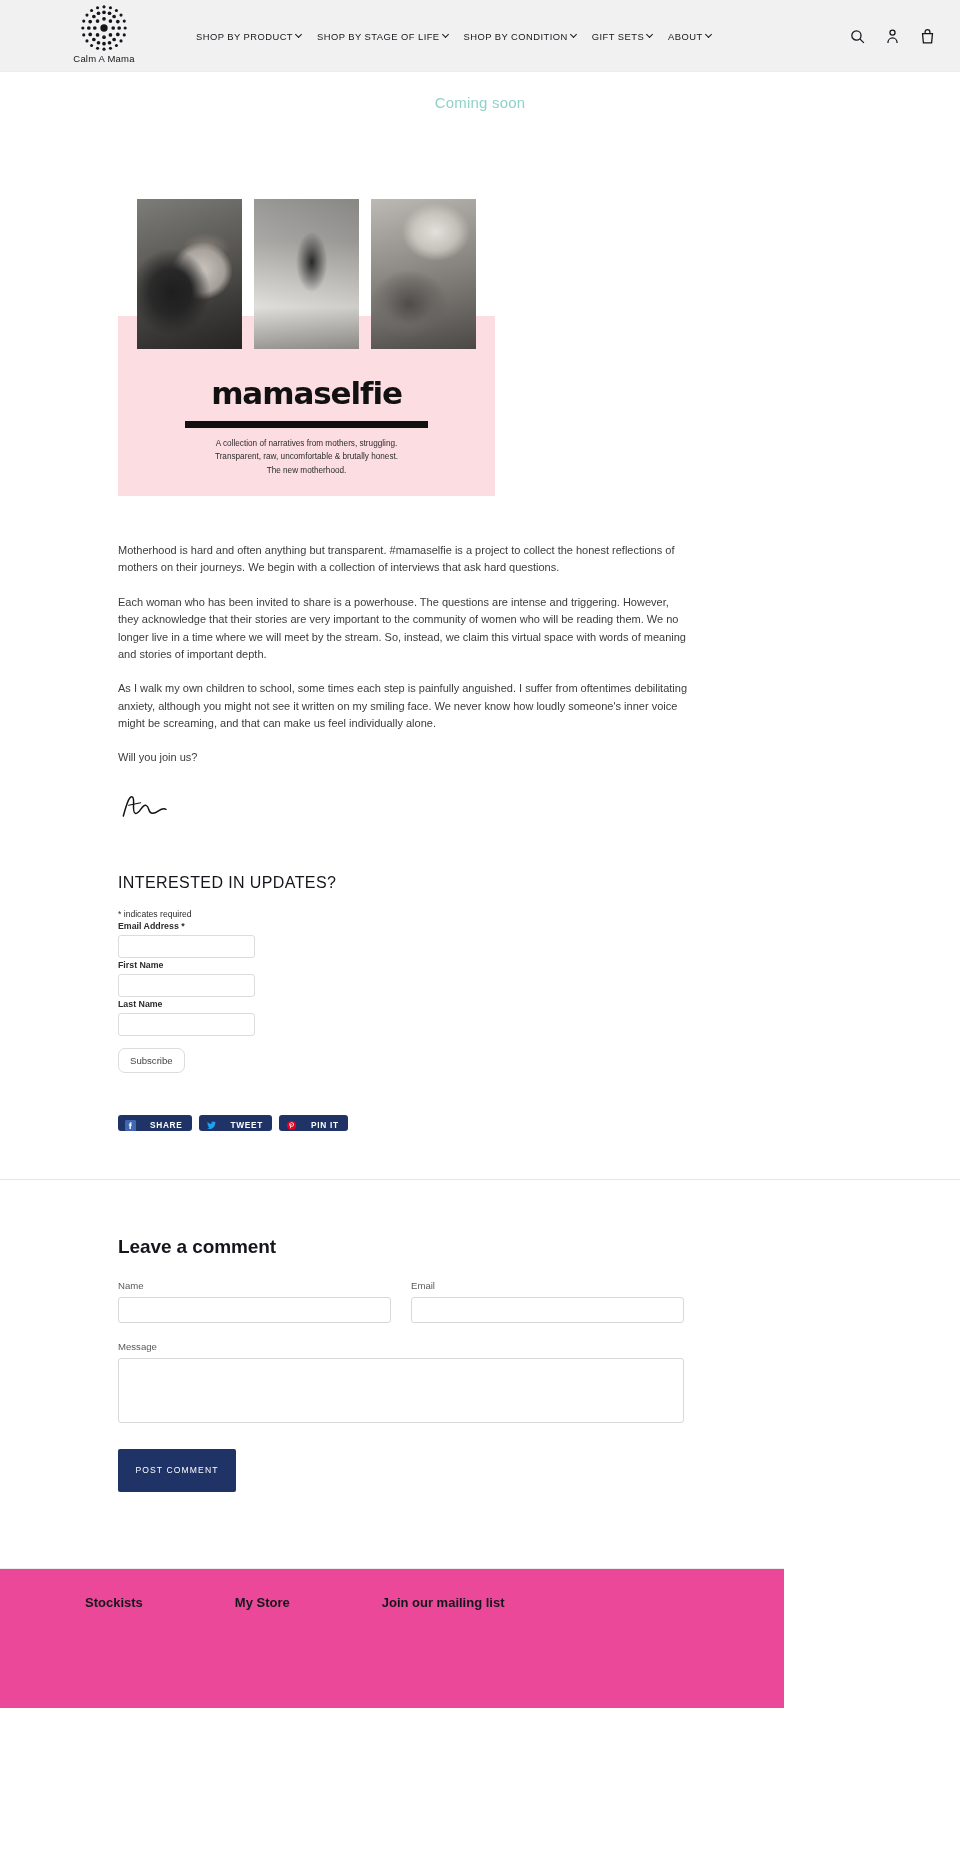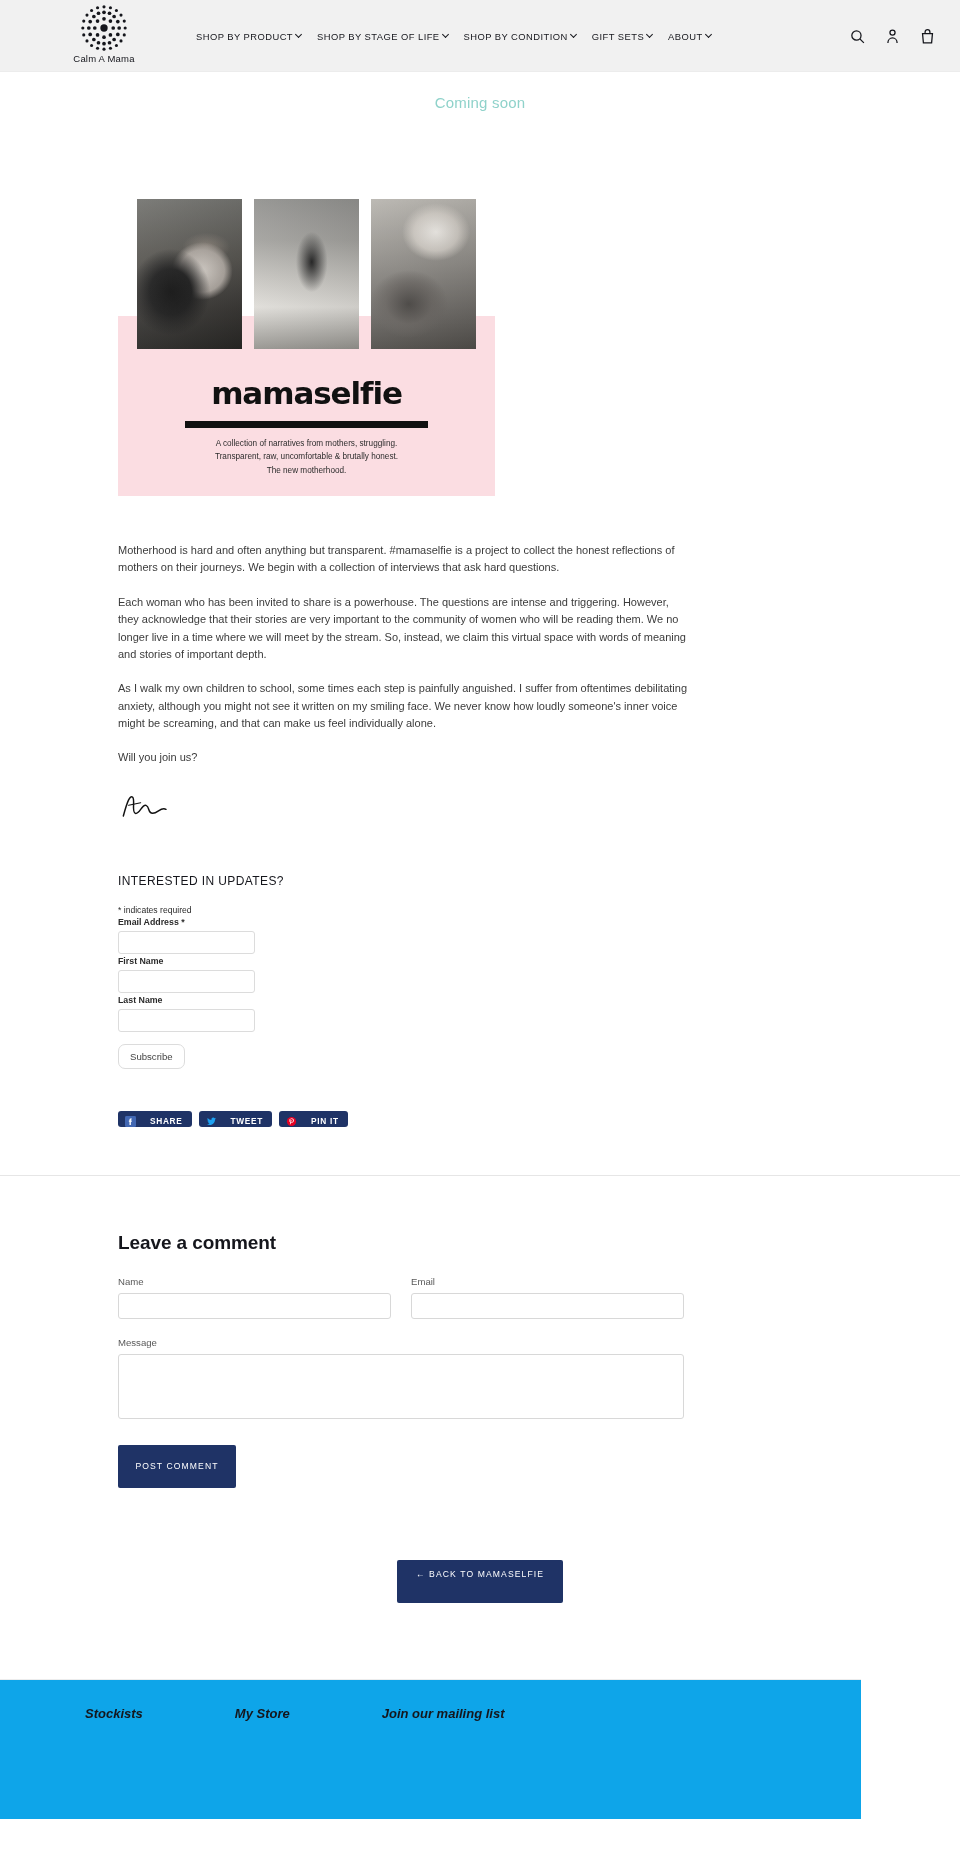--- a/index.html
+++ b/index.html
@@ -111,21 +111,21 @@
   
   .body-copy{ margin-top:46px; }
   .body-copy p{
     font-size:11px; line-height:1.58; color:#3b3b3b;
     margin:0 0 17px 0;
   }
   .signature{ margin-top:4px; height:36px; width:80px; }
 
   
   .nl-heading{
-    margin-top:46px; font-size:12px; color:#15161c;
+    margin-top:46px; font-size:16px; color:#15161c;
     letter-spacing:.4px; font-weight:normal;
   }
   .nl-note{ font-size:8.6px; font-weight:normal; color:#2b2b2b; margin-top:17px; }
   .nl-label{ font-size:8.8px; font-weight:bold; color:#2b2b2b; margin-top:2px; }
   .nl-input{
     display:block; width:137px; height:23px; margin-top:4px;
     border:1px solid #dcdcdc; border-radius:3px; background:#fff;
     font-family:"Liberation Sans",sans-serif; font-size:11px; padding:0 5px;
   }
   .nl-sub{
@@ -174,24 +174,23 @@
   .back-wrap{ text-align:center; margin-top:72px; }
   .back-btn{
     display:inline-block; width:166px; height:43px;
     background:#1f3366; color:#fff; border-radius:2px;
     font-size:8.6px; letter-spacing:1.1px; line-height:1.45;
     padding-top:8px; cursor:pointer;
   }
 
   
   .footer{
-    margin-top:76px; width:861px; height:140px;
-    background:#0ea5e9; border-top:1px solid #ececec;
+    margin-top:76px; width:784px; height:140px;
+    background:#ec4899; border-top:1px solid #ececec;
     position:relative;
-    font-style:italic;
   }
   .footer-cols{ display:flex; padding:26px 0 0 85px; gap:92px; }
   .fcol-title{ font-size:13px; color:#15161c; font-weight:bold; }
 </style>
 </head>
 <body>
 
 <header class="site-header">
 
   <a class="logo-wrap">
@@ -392,26 +391,20 @@
     </div>
 
     <div class="field full-field">
       <label>Message</label>
       <textarea style=""></textarea>
     </div>
 
     <button class="post-btn">POST COMMENT</button>
   </section>
 
-  <div class="back-wrap">
-    <a class="back-btn">
-      <span>←</span>
-      <span>BACK TO MAMASELFIE</span>
-    </a>
-  </div>
 </main>
 
 <footer class="footer">
   <div class="footer-cols">
     <div>
       <div class="fcol-title">Stockists</div>
     </div>
     <div>
       <div class="fcol-title">My Store</div>
     </div>

